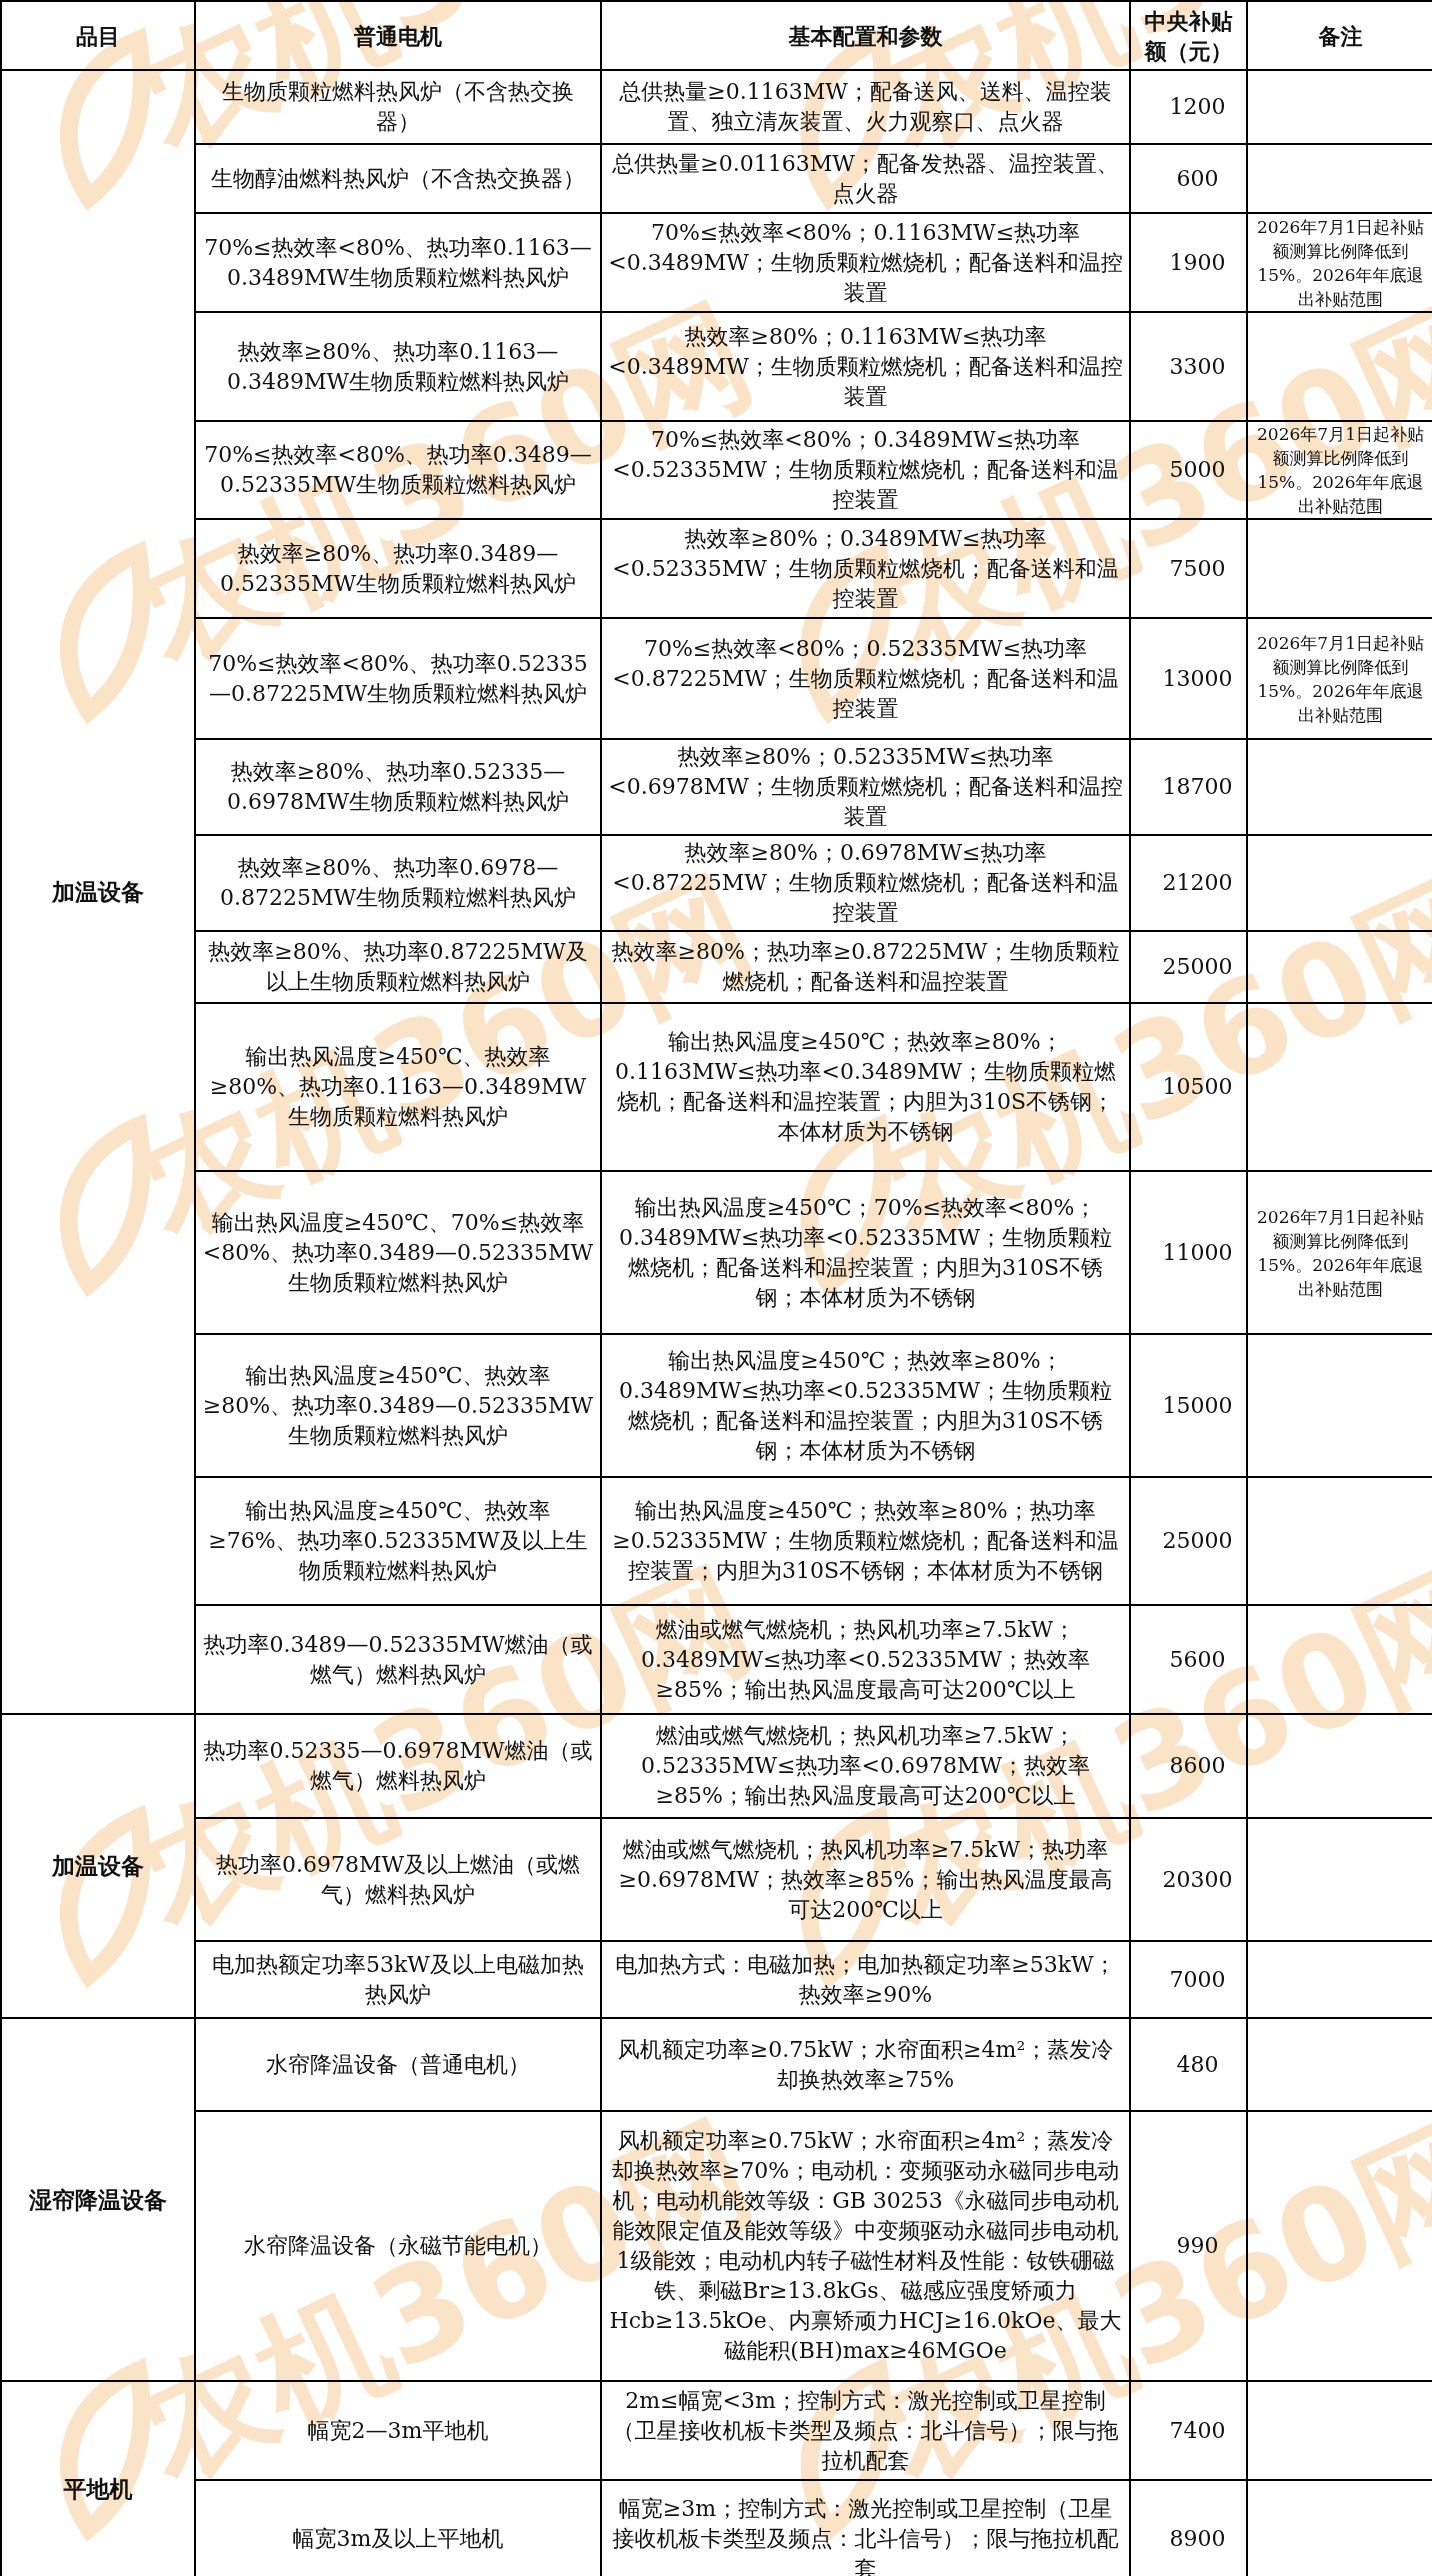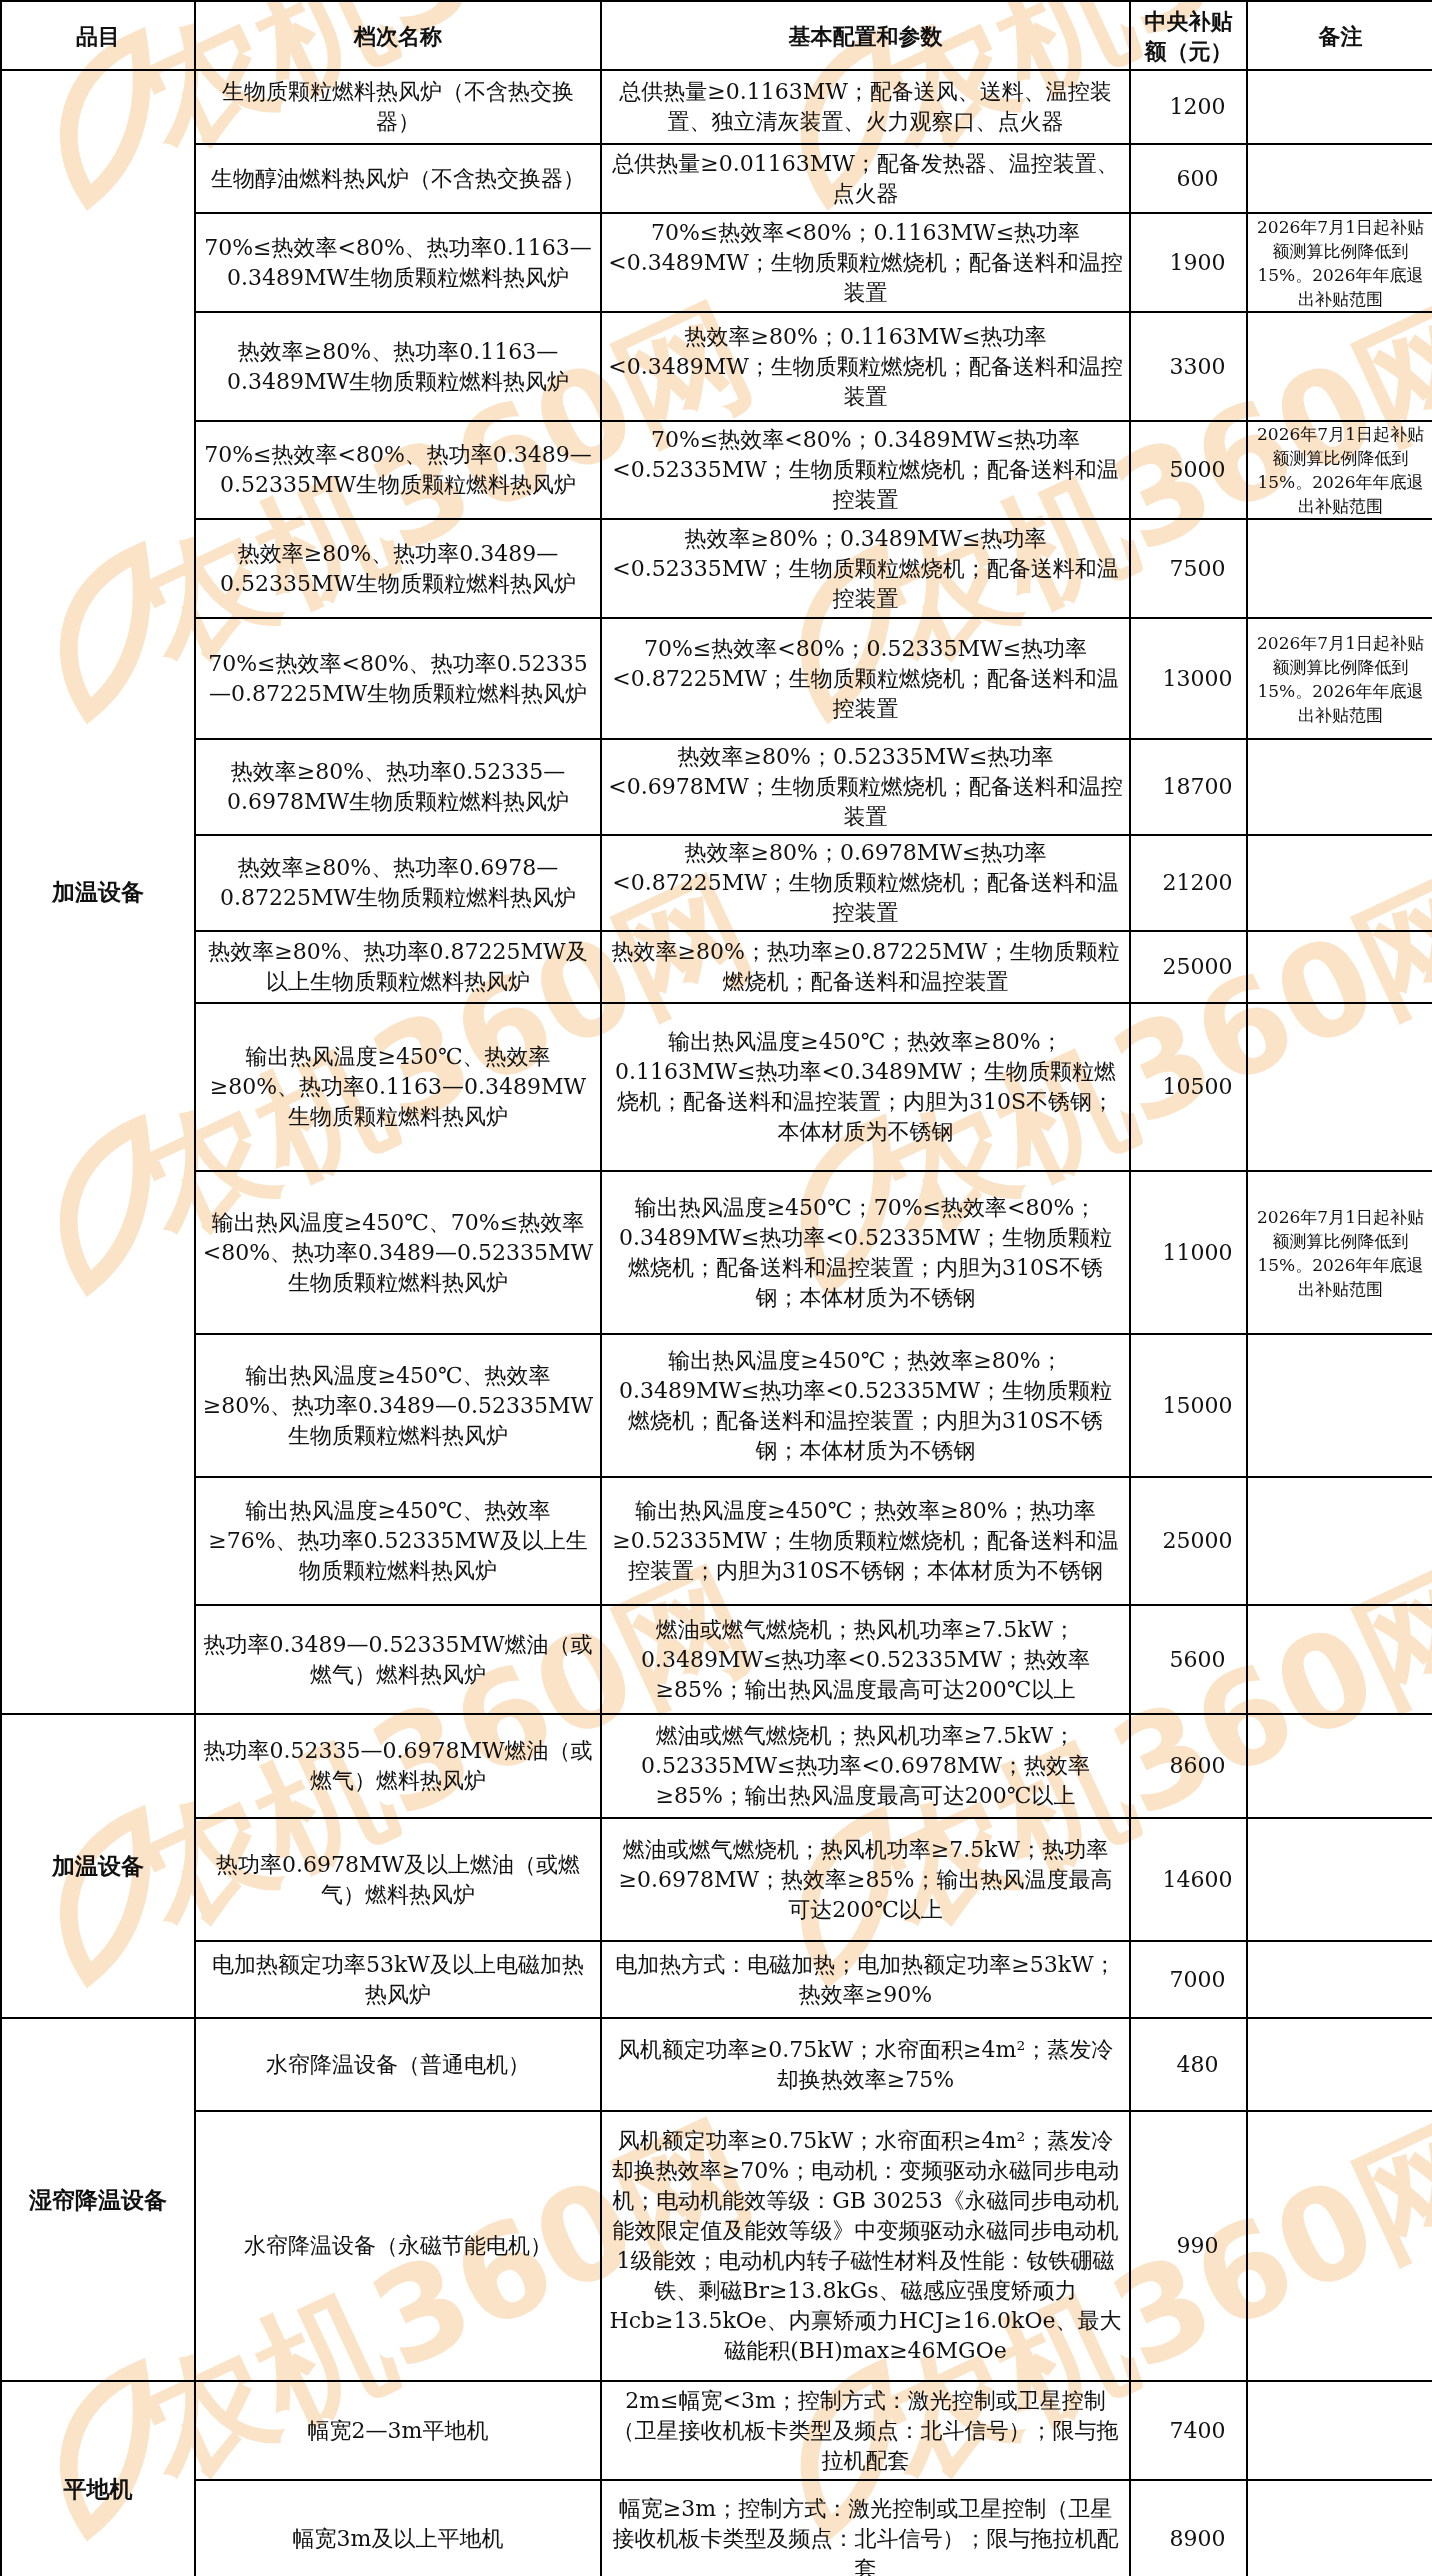--- a/index.html
+++ b/index.html
@@ -42,21 +42,21 @@
   <colgroup>
     <col style="width:194px">
       <col style="width:406px">
       <col style="width:529px">
       <col style="width:117px">
       <col style="width:187px">
   </colgroup>
   <thead>
     <tr style="height:69px">
       <th>品目</th>
-      <th>档次名称</th>
+      <th>普通电机</th>
       <th>基本配置和参数</th>
       <th>中央补贴额（元）</th>
       <th class="notehead">备注</th>
     </tr>
   </thead>
   <tbody id="tbody">
       <tr style="height: 74px;">
         <td class="cat" rowspan="15">加温设备</td>
         <td>生物质颗粒燃料热风炉（不含热交换器）</td>
         <td>总供热量≥0.1163MW；配备送风、送料、温控装置、独立清灰装置、火力观察口、点火器</td>
@@ -150,21 +150,21 @@
       <tr style="height: 104px;">
         <td class="cat" rowspan="3">加温设备</td>
         <td>热功率0.52335—0.6978MW燃油（或燃气）燃料热风炉</td>
         <td>燃油或燃气燃烧机；热风机功率≥7.5kW；0.52335MW≤热功率&lt;0.6978MW；热效率≥85%；输出热风温度最高可达200℃以上</td>
         <td class="amt">8600</td>
         <td class="note"></td>
       </tr>
       <tr style="height: 123px;">
         <td>热功率0.6978MW及以上燃油（或燃气）燃料热风炉</td>
         <td>燃油或燃气燃烧机；热风机功率≥7.5kW；热功率≥0.6978MW；热效率≥85%；输出热风温度最高可达200℃以上</td>
-        <td class="amt">14600</td>
+        <td class="amt">20300</td>
         <td class="note"></td>
       </tr>
       <tr style="height: 77px;">
         <td>电加热额定功率53kW及以上电磁加热热风炉</td>
         <td>电加热方式：电磁加热；电加热额定功率≥53kW；热效率≥90%</td>
         <td class="amt">7000</td>
         <td class="note"></td>
       </tr>
       <tr style="height: 93px;">
         <td class="cat" rowspan="2">湿帘降温设备</td>

